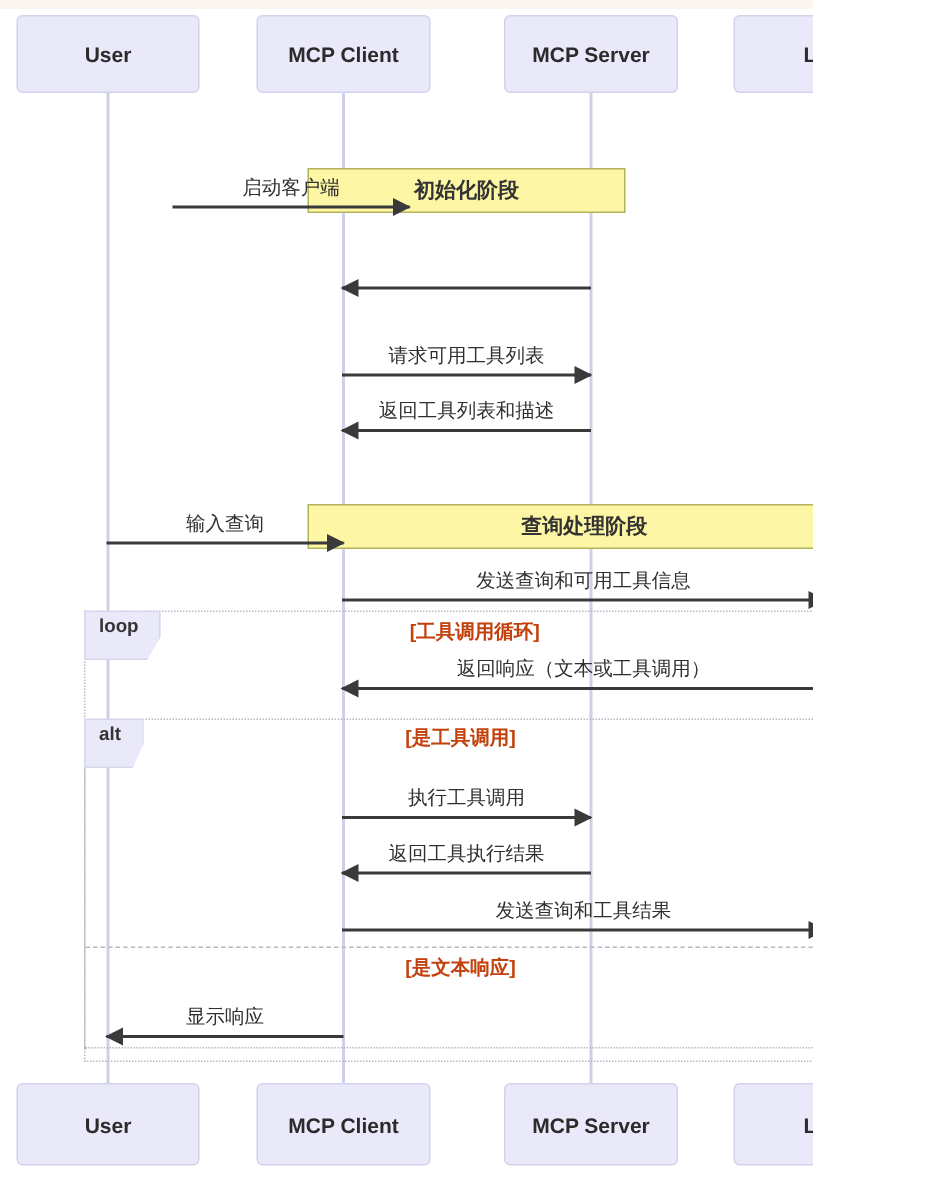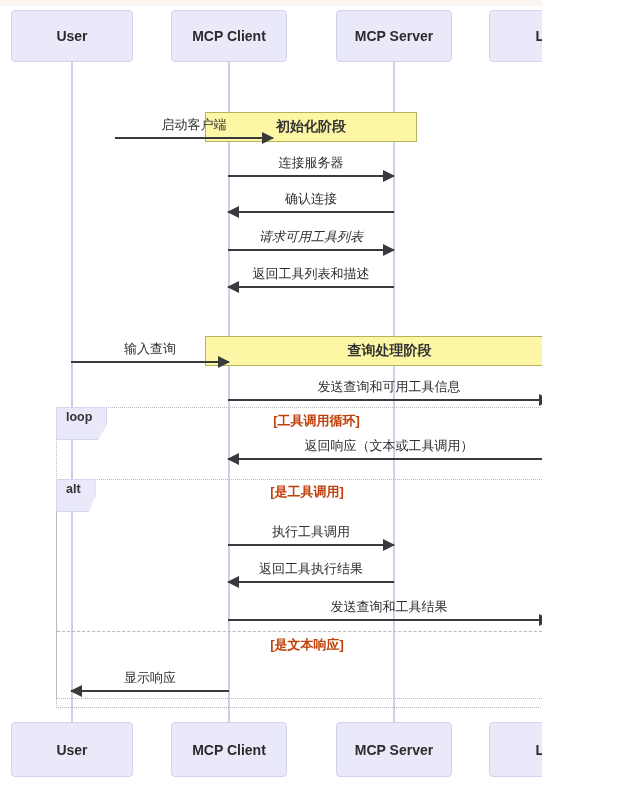--- a/index.html
+++ b/index.html
@@ -71,33 +71,26 @@
   <div class="phase" style="left:205px;top:71px;width:212px;">
     <span>初始化阶段</span>
     </div>
 
   <div class="message" style="left:71px;top:115px;width:158px;margin-left:44px;">
     <span class="lbl">启动客户端</span>
     <div class="line">
         <span class="head r"></span>
       </div>
   </div>
-  <div class="message" style="left:228px;top:153px;width:166px;">
-    <span class="lbl">连接服务器</span>
-    <div class="line">
-        <span class="head r"></span>
-      </div>
-  </div>
   <div class="message" style="left:228px;top:189px;width:166px;">
-    <span class="lbl">确认连接</span>
     <div class="line">
         <span class="head l"></span>
       </div>
   </div>
-  <div class="message" style="left:228px;top:227px;width:166px;font-style:italic;">
+  <div class="message" style="left:228px;top:227px;width:166px;">
     <span class="lbl">请求可用工具列表</span>
     <div class="line">
         <span class="head r"></span>
       </div>
   </div>
   <div class="message" style="left:228px;top:264px;width:166px;">
     <span class="lbl">返回工具列表和描述</span>
     <div class="line">
         <span class="head l"></span>
       </div>

